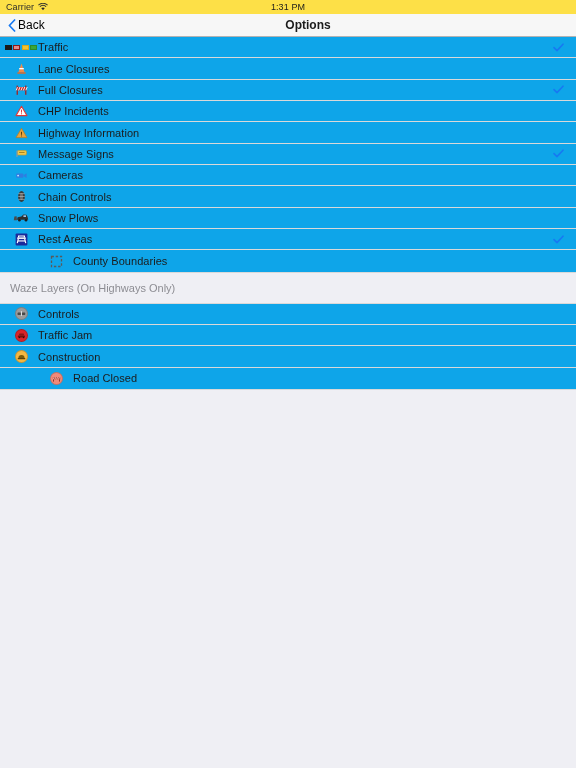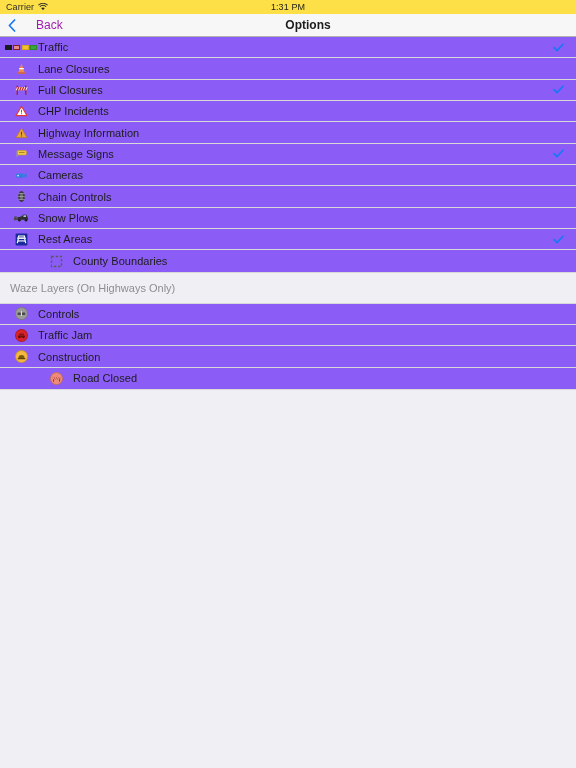--- a/index.html
+++ b/index.html
@@ -75,22 +75,22 @@
     border-bottom: 0.5px solid #b2b2b2;
     display: flex;
     align-items: center;
     position: relative;
     padding: 0 8px;
     box-sizing: border-box;
   }
   .back-btn {
     display: flex;
     align-items: center;
-    gap: 20px;
-    color: #a21caf;
+    gap: 2px;
+    color: #000000;
     font-size: 12px;
     cursor: pointer;
     background: none;
     border: none;
     padding: 0;
     font-family: inherit;
   }
   .chev svg { display: block; }
   .nav-title {
     position: absolute;
@@ -106,21 +106,21 @@
   
   .list-section { background: #ffffff; }
   .row {
     height: 21.35px;
     display: flex;
     align-items: center;
     padding-left: 10px;
     padding-right: 12px;
     box-sizing: border-box;
     border-bottom: 0.5px solid #d9d9d9;
-    background: #8b5cf6;
+    background: #0ea5e9;
     cursor: pointer;
   }
   .row:last-child { border-bottom: none; padding-left: 45px; }
   .row-icon {
     width: 22px;
     min-width: 22px;
     display: flex;
     align-items: center;
     justify-content: center;
   }

